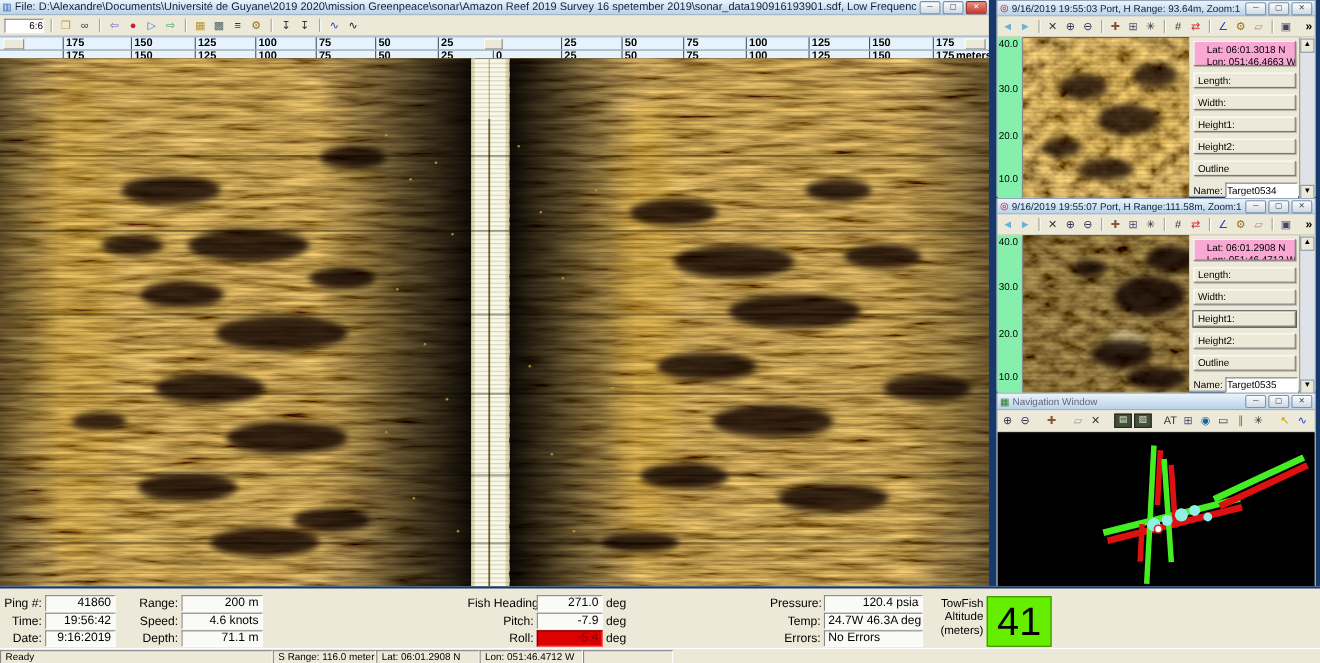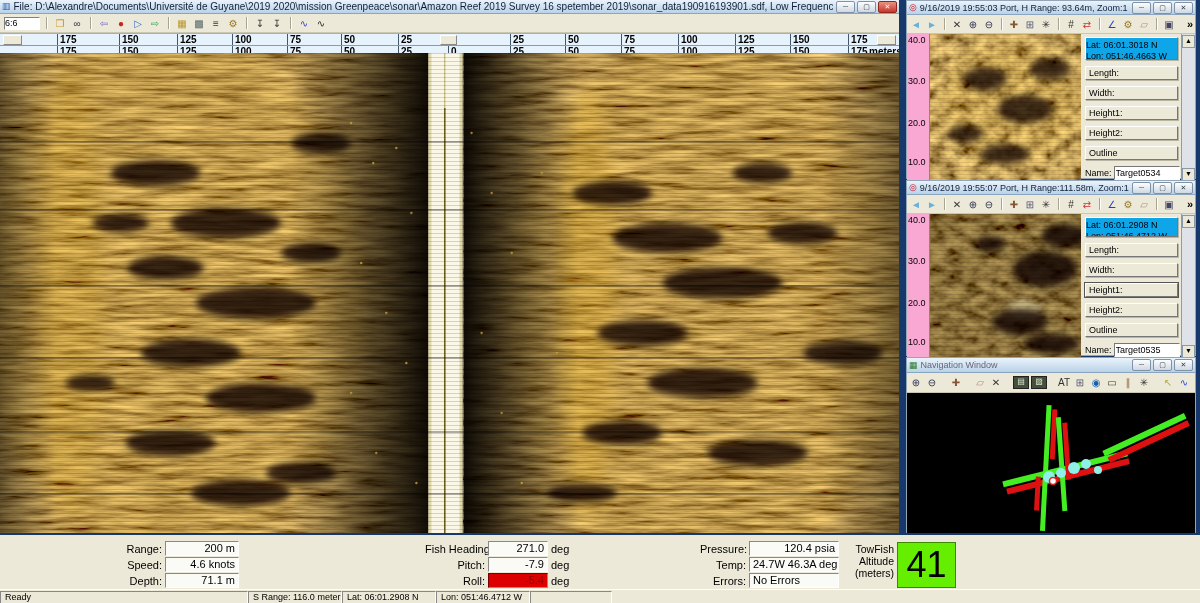--- a/index.html
+++ b/index.html
@@ -17,21 +17,21 @@
         background:linear-gradient(#fdfdfd,#cfd8e2);border:1px solid #7e93a8;border-radius:2px;color:#345}
   .wbtn.close{background:linear-gradient(#ea9184,#c4392b);color:#fff;border-color:#93281e}
 
   
   .tools{background:#ece9d8;display:flex;align-items:center;padding:1px 4px;gap:3px;
          border-bottom:1px solid #cac6b2}
   .ticon{min-width:14px;height:13px;font-size:10px;line-height:13px;text-align:center;cursor:default}
   .ticon.dk{background:#44503c;color:#dfe8cf;border:1px solid #222;height:11px;line-height:10px;font-size:8px}
   .tsep{width:1px;height:12px;background:#a8a494;box-shadow:1px 0 0 #fff;margin:0 3px}
   .zoombox{width:34px;height:11px;background:#fff;border:1px solid;border-color:#808080 #fff #fff #808080;
-           font-size:9px;line-height:11px;text-align:left}
+           font-size:9px;line-height:11px;text-align:right}
   .chev{margin-left:auto;font-weight:bold}
 
   
   #main-window{left:0;top:0;width:899px;height:533px;background:#ece9d8}
   #main-toolbar{height:16px}
   #ruler{position:relative;height:23px;background:#e7f3fc;border-top:1px solid #9fb2c4}
   .rrow{position:relative;height:11px;border-bottom:1px solid #8a9aaa;font-weight:bold;font-size:10px}
   .tick{position:absolute;top:0;height:11px;border-left:1px solid #44566a;padding-left:2px;line-height:11px}
   .rbox{position:absolute;width:17px;height:8px;top:1px;background:#ece9d8;
         border:1px solid;border-color:#fff #888 #888 #fff}
@@ -39,25 +39,25 @@
   #sonar{left:0;top:53px;width:899px;height:480px;background:#0b0703}
   #sonar svg{display:block}
 
   
   #rightcol{left:899px;top:0;width:301px;height:533px;background:#17386b}
   .panel{position:absolute;left:7px;width:290px;background:#ece9d8;border:1px solid #93a5b8;box-sizing:border-box}
   .panel .tbar{font-size:9px;height:13px}
   .panel .tbar .ttl{font-size:9px}
   .panel .tools{height:16px;padding:1px 2px;gap:2px}
   .pcontent{display:flex;height:148px}
-  .scalecol{width:22px;background:#f9a8d4;position:relative;font-size:9px;border-right:1px solid #888}
+  .scalecol{width:22px;background:#86efac;position:relative;font-size:9px;border-right:1px solid #888}
   .scalecol span{position:absolute;left:1px;line-height:9px}
   .pimg{width:151px;position:relative;background:#140d04;overflow:hidden}
   .pfields{flex:1;padding:3px 3px 2px 4px;display:flex;flex-direction:column;min-width:0}
-  .latlon{font-size:9px;line-height:11px;padding:2px 0;margin-bottom:6px;background:#0ea5e9;
+  .latlon{font-size:9px;line-height:11px;padding:2px 11px;margin-bottom:6px;background:#f9a8d4;
           border:1px solid;border-color:#fff #777 #777 #fff;box-shadow:1px 1px 0 #b9b5a4;white-space:nowrap;overflow:hidden}
   .fieldbtn{height:12px;font-size:9px;line-height:12px;padding:0 3px;margin-bottom:6px;background:#ece9d8;
           border:1px solid;border-color:#fff #777 #777 #fff;box-shadow:1px 1px 0 #b9b5a4;cursor:default}
   .fieldbtn.focused{outline:1px solid #555}
   .namerow{display:flex;align-items:center;gap:2px;font-size:9px;margin-top:auto}
   .nameinput{width:62px;height:12px;font-size:9px;border:1px solid;border-color:#777 #fff #fff #777;
           background:#fff;padding:0 1px;font-family:"Liberation Sans",sans-serif}
   .pscroll{width:13px;background:#dfe3e9;border-left:1px solid #999;display:flex;flex-direction:column;
           justify-content:space-between;align-items:center;padding:1px 0}
   .sarrow{width:11px;height:11px;background:#ece9d8;border:1px solid #8899aa;font-size:7px;line-height:9px;text-align:center;cursor:default}
@@ -507,20 +507,37 @@
           <circle cx="179" cy="71" r="5"></circle>
             <circle cx="191" cy="77" r="4"></circle>
         </g>
         <circle cx="146" cy="88" r="3.5" fill="#fff" stroke="#d22" stroke-width="1.5"></circle>
       </svg>
     </div>
   </div>
 </div>
 
 <div id="bottom" class="abs">
+  <div class="g g1">
+    <div class="srow">
+      <span class="slabel">Ping #:</span>
+      <span class="sbox">41860</span>
+      <span class="sunit"></span>
+    </div>
+      <div class="srow">
+      <span class="slabel">Time:</span>
+      <span class="sbox">19:56:42</span>
+      <span class="sunit"></span>
+    </div>
+      <div class="srow">
+      <span class="slabel">Date:</span>
+      <span class="sbox">9:16:2019</span>
+      <span class="sunit"></span>
+    </div>
+  </div>
   <div class="g g2">
     <div class="srow">
       <span class="slabel">Range:</span>
       <span class="sbox">200 m</span>
       <span class="sunit"></span>
     </div>
       <div class="srow">
       <span class="slabel">Speed:</span>
       <span class="sbox">4.6 knots</span>
       <span class="sunit"></span>

